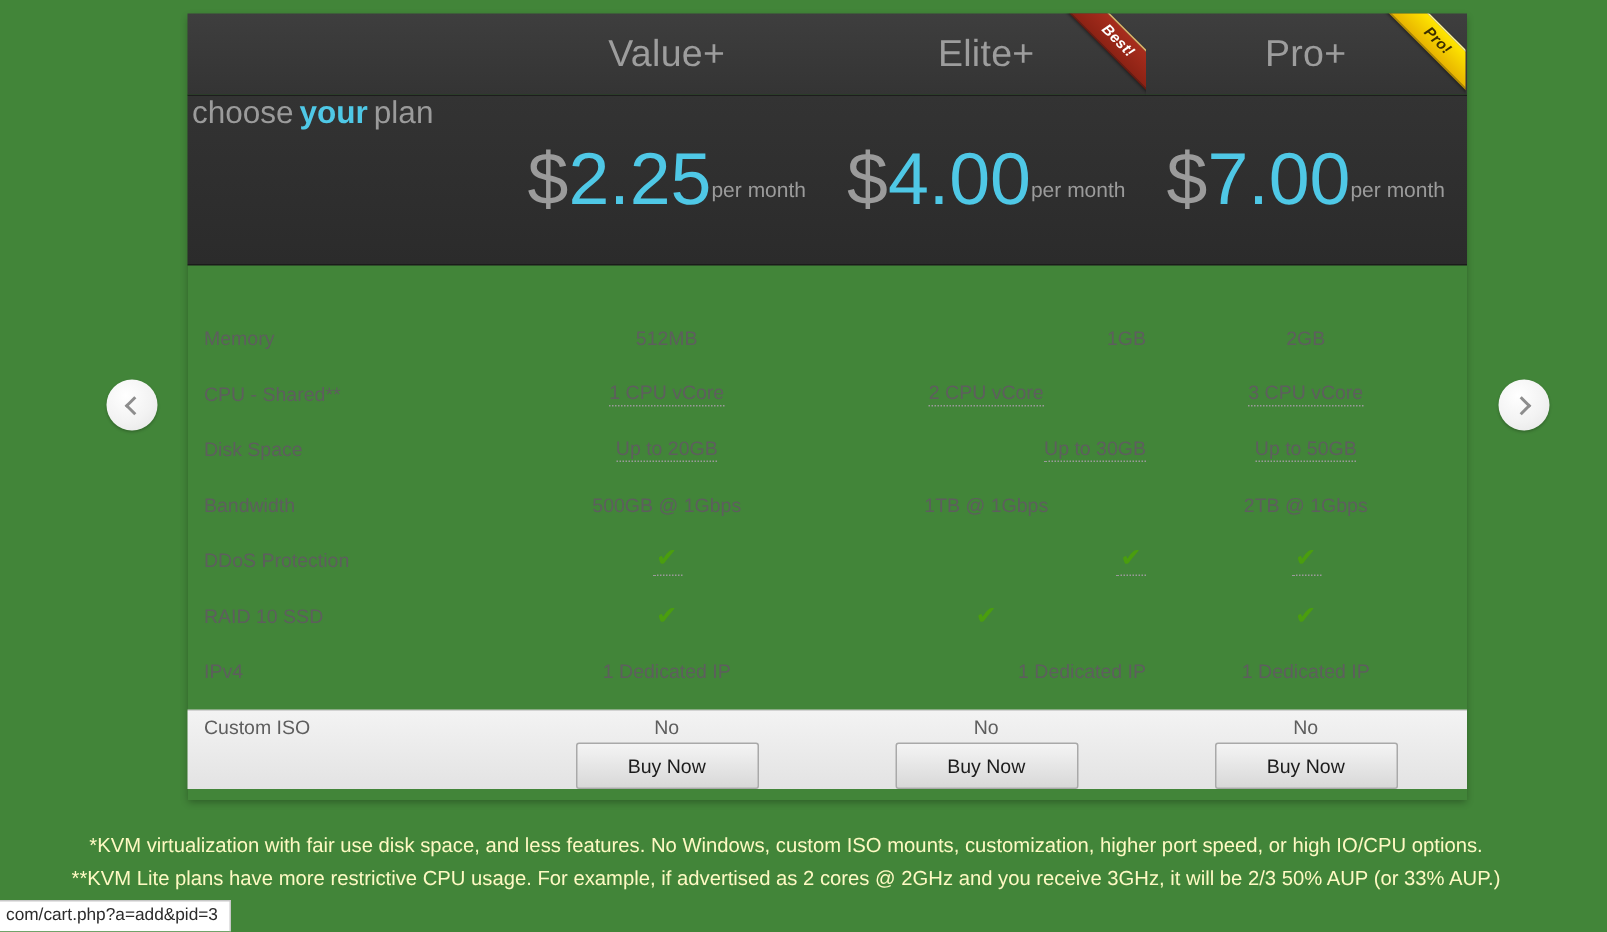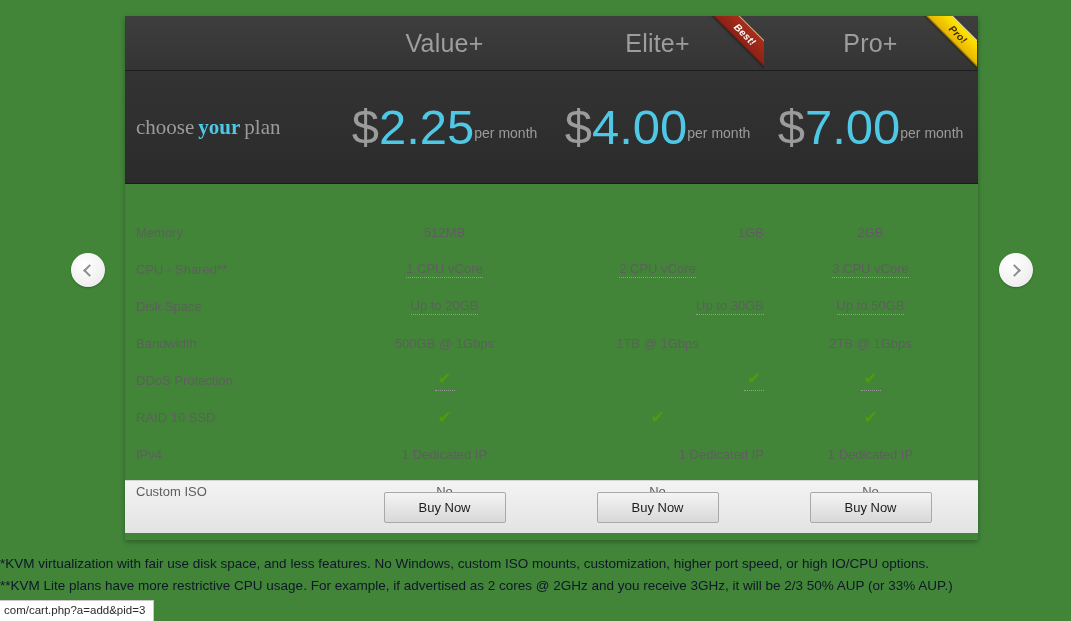--- a/index.html
+++ b/index.html
@@ -21,21 +21,21 @@
     cursor: pointer;
   }
   .nav-arrow.left  { left: 71px; }
   .nav-arrow.right { left: 999px; }
   .chev { width: 9px; height: 9px; border-top: 2px solid #8d8d8d; border-right: 2px solid #8d8d8d; }
   .chev.l { transform: rotate(-135deg); margin-left: 3px; }
   .chev.r { transform: rotate(45deg); margin-right: 3px; }
 
   
   .table {
-    position: absolute; left: 125px; top: 16px;
+    position: absolute; left: 125px; top: 9px;
     width: 853px; height: 524px;
     box-shadow: 0 2px 5px rgba(0,0,0,.3);
   }
 
   
   .head-strip {
     display: flex; height: 55px;
     background: linear-gradient(180deg, #3e3e3e 0%, #343434 100%);
     border-bottom: 1px solid #1d1d1d;
     position: relative;
@@ -46,23 +46,23 @@
     border-bottom: 1px solid #1b1b1b;
   }
   .col-label { width: 213px; flex: none; }
   .col-plan  { width: 213px; flex: none; position: relative; }
 
   .head-strip .col-plan {
     display: flex; align-items: center; justify-content: center;
     font-size: 25px; color: #9d9d9d; letter-spacing: .2px;
   }
   .price-strip .col-label {
-    display: flex; align-items: center;
-    padding-left: 11px;
-    font-size: 21px; color: #9b9b9b; font-family: Liberation Serif, serif;
+    display: flex; align-items: flex-start;
+    padding-left: 3px;
+    font-size: 21px; color: #9b9b9b;
   }
   .price-strip .col-label .hl { color: #4fc8e6; font-weight: bold; padding: 0 4px; }
   .price-strip .col-plan {
     display: flex; 
     align-items: center; justify-content: center;
   }
   .price { font-size: 49px; line-height: 1; color: #4fc8e6; }
   .price .cur { color: #9b9b9b; }
   .permo { font-size: 14px; color: #9b9b9b; margin-top: 11px; }
 
@@ -105,37 +105,37 @@
   .row.odd  .cell.c3 { background: #e9e9e9; }
   .row.even .cell.c3 { background: #ffffff; }
 
   .tip { border-bottom: 1px dotted #9a9a9a; padding-bottom: 1px; cursor: help; }
   .check { color: #4a9e0e; font-size: 17px; line-height: 1; }
   .check-wrap { display: flex; flex-direction: column; align-items: center; }
   .check-wrap .dots { width: 20px; border-bottom: 1px dotted #9a9a9a; margin-top: 3px; }
 
   
   .buy-row {
-    display: flex; height: 53px; align-items: center;
+    display: flex; height: 53px; align-items: flex-end;
     background: linear-gradient(180deg, #f3f3f3 0%, #e3e3e3 100%);
     border-top: 1px solid #d2d2d2;
   }
   .buy-cell { width: 213px; flex: none; display: flex; justify-content: center; }
   .buy-btn {
     width: 122px; height: 31px;
     font-family: "Liberation Sans", sans-serif; font-size: 13px; color: #1c1c1c;
     background: linear-gradient(180deg, #f4f4f4 0%, #d8d8d8 100%);
     border: 1px solid #a9a9a9; border-radius: 2px;
     cursor: pointer;
   }
 
   
   .notes {
     position: absolute; left: 0; top: 553px; width: 1048px;
-    text-align: left; color: #0f172a; font-size: 13.5px; line-height: 22px;
+    text-align: center; color: #fef9c3; font-size: 13.5px; line-height: 22px;
   }
 
   
   .statusbar {
     position: absolute; left: 0; bottom: 0;
     height: 21px; padding: 3px 8px 0 4px;
     background: #ffffff; border-top: 1px solid #c8c8c8; border-right: 1px solid #c8c8c8;
     font-size: 11.5px; color: #2b2b2b;
     white-space: nowrap;
   }

